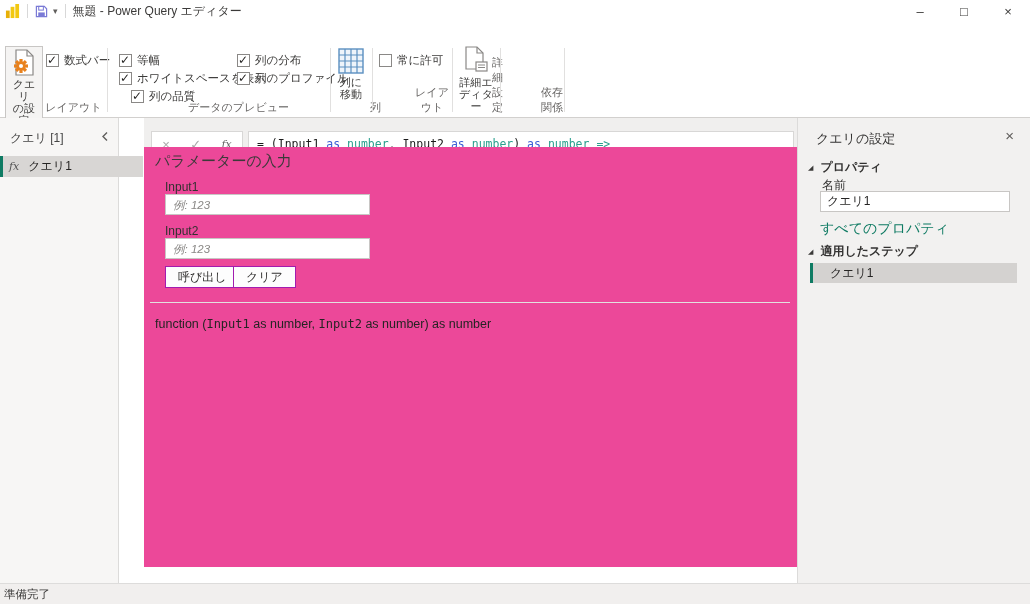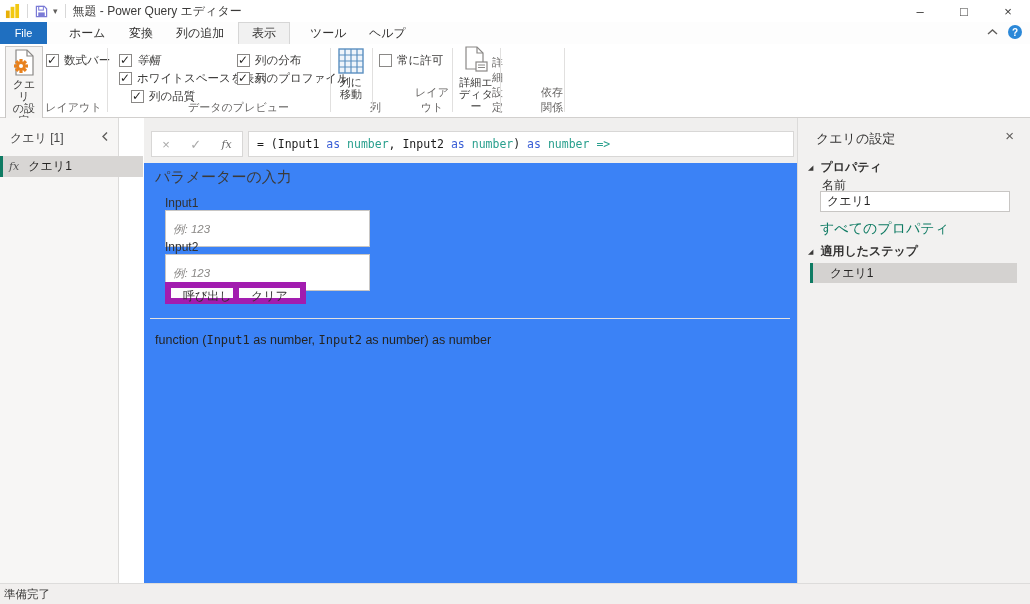--- a/index.html
+++ b/index.html
@@ -49,26 +49,26 @@
 
   
   .formula-strip { position:absolute; left:144px; top:118px; width:653px; height:45px; background:#f0efee; }
   .fxbox { position:absolute; left:7px; top:13px; width:92px; height:26px; background:#fff; border:1px solid #d8d7d6; display:flex; align-items:center; justify-content:space-around; }
   .fxbox .dis { color:#a8a8a8; font-size:13px; }
   .formula-input { position:absolute; left:104px; top:13px; width:546px; height:26px; background:#fff; border:1px solid #d8d7d6; display:flex; align-items:center; padding:0 22px 0 8px; font-family:"DejaVu Sans Mono","Liberation Mono",monospace; font-size:11.5px; white-space:pre; overflow:hidden; }
   .formula-dd { position:absolute; right:6px; top:8px; }
   .tk-plain { color:#1b1b1b; } .tk-keyword { color:#3b5fd6; } .tk-type { color:#2aa08e; }
 
   
-  .main { position:absolute; left:144px; top:163px; width:653px; height:420px; background:#3b82f6; }
+  .main { position:absolute; left:144px; top:147px; width:653px; height:420px; background:#ec4899; }
   .param-title { position:absolute; left:11px; top:5px; font-size:15px; color:#3b3a39; }
   .field-label { position:absolute; left:21px; font-size:12px; color:#323130; }
-  .field-input { position:absolute; left:21px; width:205px; height:37px; background:#fff; border:1px solid #c8c6c4; font-size:11.5px; padding:0 7px; font-family:"Liberation Sans","DejaVu Sans",sans-serif; color:#333; }
+  .field-input { position:absolute; left:21px; width:205px; height:21px; background:#fff; border:1px solid #c8c6c4; font-size:11.5px; padding:0 7px; font-family:"Liberation Sans","DejaVu Sans",sans-serif; color:#333; }
   .field-input::placeholder { color:#8a8886; font-style:italic; opacity:1; }
-  .btn { position:absolute; height:22px; background:#fdfdfd; border:6px solid #a21caf; font-size:12px; color:#323130; padding:0 12px; font-family:"Liberation Sans","DejaVu Sans",sans-serif; cursor:default; }
+  .btn { position:absolute; height:22px; background:#fdfdfd; border:1px solid #a21caf; font-size:12px; color:#323130; padding:0 12px; font-family:"Liberation Sans","DejaVu Sans",sans-serif; cursor:default; }
   .main-divider { position:absolute; left:6px; right:7px; top:155px; height:1px; background:#e3e1df; }
   .signature { position:absolute; left:11px; top:170px; font-size:12.5px; color:#252423; white-space:pre; }
   .sig-mono { font-family:"DejaVu Sans Mono","Liberation Mono",monospace; font-size:12px; }
 
   
   .rightpanel { position:absolute; left:797px; top:118px; width:233px; height:465px; background:#f2f1f0; border-left:1px solid #dcdbda; }
   .rp-title { position:absolute; left:18px; top:12px; font-size:13px; color:#323130; }
   .rp-close { position:absolute; right:16px; top:9px; font-size:15px; color:#605e5c; cursor:default; }
   .rp-exp { position:absolute; display:flex; align-items:center; cursor:default; }
   .rp-exp .tri { font-size:7px; color:#3b3a39; margin-right:7px; }
@@ -108,35 +108,20 @@
     <span class="qat-caret">▾</span>
     <span class="tsep"></span>
     <span class="win-title">無題 - Power Query エディター</span>
     <div class="winbtns">
       <span class="winbtn">–</span>
       <span class="winbtn">□</span>
       <span class="winbtn">×</span>
     </div>
   </div>
 
-  <div class="tabrow">
-    <div class="file-tab">File</div>
-    <div class="tab" style="left:56px;">ホーム</div>
-    <div class="tab" style="left:116px;">変換</div>
-    <div class="tab" style="left:163px;">列の追加</div>
-    <div class="tab selected" style="left:238px;">表示</div>
-    <div class="tab" style="left:297px;">ツール</div>
-    <div class="tab" style="left:356px;">ヘルプ</div>
-    <div class="tabrow-right">
-      <svg width="11" height="8" viewBox="0 0 11 8">
-          <polyline points="1,6 5.5,2 10,6" fill="none" stroke="#605e5c" stroke-width="1.4"></polyline>
-        </svg>
-      <span class="help-badge">?</span>
-    </div>
-  </div>
 
   <div class="ribbon">
 
     <div class="rgroup" style="left:0; width:107px;">
       <div class="rbtn active" style="left:5px; top:2px; width:38px;">
         <span class="ric">
           <svg width="25" height="27" viewBox="0 0 25 27">
             <path d="M4 1 h11 l6 6 v19 h-17 z" fill="#fff" stroke="#8a8886" stroke-width="1.2"></path>
             <path d="M15 1 v6 h6" fill="none" stroke="#8a8886" stroke-width="1.2"></path>
             <g transform="translate(9,17)">
@@ -156,21 +141,21 @@
       </div>
       <div class="check checked" style="left:46px; top:9px;">
         <span class="cb"></span>
         <span class="cl">数式バー</span>
       </div>
       <div class="rgroup-label">レイアウト</div>
     </div>
     <div class="rsep" style="left:107px;"></div>
 
     <div class="rgroup" style="left:107px; width:223px;">
-      <div class="check checked" style="left:12px; top:9px;font-style:italic;">
+      <div class="check checked" style="left:12px; top:9px;">
           <span class="cb"></span>
           <span class="cl">等幅</span>
         </div>
       <div class="check checked" style="left:12px; top:27px;">
           <span class="cb"></span>
           <span class="cl">ホワイトスペースを表示</span>
         </div>
       <div class="check checked" style="left:12px; top:45px;padding-left:12px;">
           <span class="cb"></span>
           <span class="cl">列の品質</span>

